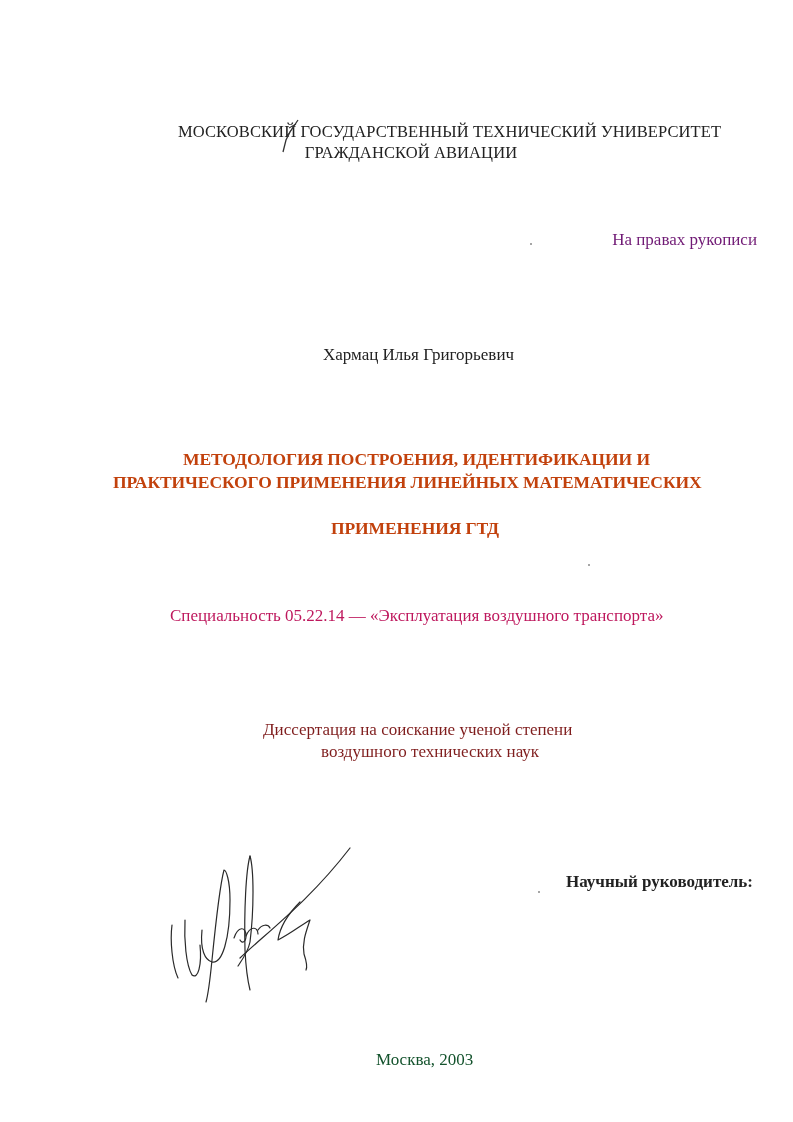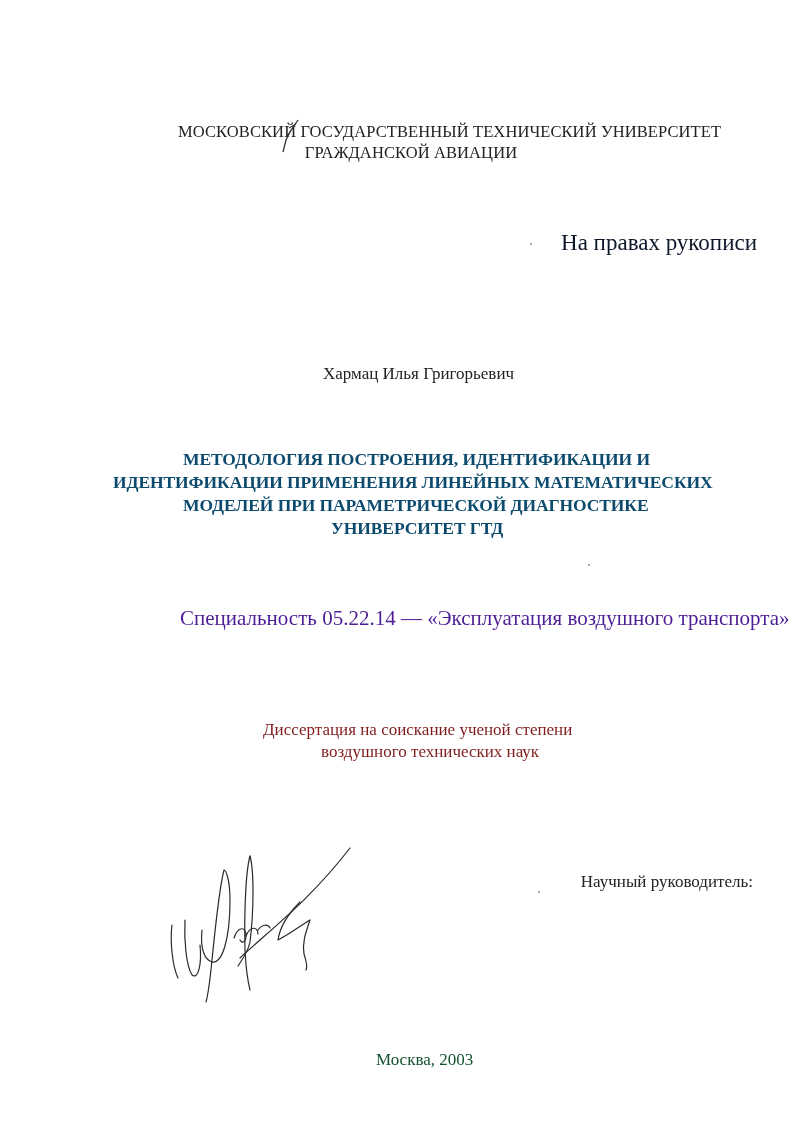--- a/index.html
+++ b/index.html
@@ -30,61 +30,62 @@
       font-size: 16.5px;
       letter-spacing: 0.1px;
       color: #222;
     }
     .uni-1 { top: 122px; left: 178px; width: auto; text-align: left; }
     .uni-2 { top: 143px; left: 0; width: 793px; text-align: center; padding-left: 29px; box-sizing: border-box; }
 
     .rights {
       top: 230px;
       right: 36px;
-      font-size: 23px;
-      color: #0f172a;
+      font-size: 17px;
+      color: #701a75;
     }
     .author {
-      top: 364px;
+      top: 345px;
       left: 0;
       width: 755px;
       text-align: center;
       padding-left: 82px;
       box-sizing: border-box;
       font-size: 17px;
       color: #222;
     }
     .title {
       font-weight: bold;
       font-size: 17.5px;
-      color: #0c4a6e;
+      color: #c2410c;
       letter-spacing: -0.1px;
     }
     .t1 { top: 449px; left: 183px; }
     .t2 { top: 472px; left: 113px; }
     .t3 { top: 495px; left: 183px; }
     .t4 { top: 518px; left: 331px; }
 
     .specialty {
       top: 606px;
-      left: 180px;
-      font-size: 21px;
-      color: #4c1d95;
+      left: 170px;
+      font-size: 17px;
+      color: #be185d;
     }
     .degree {
       font-size: 17px;
       color: #7f1d1d;
     }
     .d1 { top: 720px; left: 263px; }
     .d2 { top: 742px; left: 321px; }
 
     .supervisor {
       font-size: 17px;
       color: #222;
       right: 40px;
+      font-weight: bold;
     }
     .s1 { top: 872px; right: 40px; }
     .s2 { top: 895px; right: 40px; }
     .s3 { top: 918px; right: 40px; }
 
     .city {
       top: 1050px;
       left: 376px;
       font-size: 17px;
       color: #14532d;
@@ -122,23 +123,22 @@
     <path d="M18 2 L10 14 L6 22 L3 34" stroke="#333" stroke-width="1.3" fill="none"></path>
     <path d="M9 10 L16 6" stroke="#333" stroke-width="1.1" fill="none"></path>
   </svg>
   <div class="line university uni-2">ГРАЖДАНСКОЙ АВИАЦИИ</div>
 
   <div class="line rights">На правах рукописи</div>
 
   <div class="line author">Хармац Илья Григорьевич</div>
 
   <div class="line title t1">МЕТОДОЛОГИЯ ПОСТРОЕНИЯ, ИДЕНТИФИКАЦИИ И</div>
-  <div class="line title t2">ИДЕНТИФИКАЦИИ ПРИМЕНЕНИЯ ЛИНЕЙНЫХ МАТЕМАТИЧЕСКИХ</div>
-  <div class="line title t3">МОДЕЛЕЙ ПРИ ПАРАМЕТРИЧЕСКОЙ ДИАГНОСТИКЕ</div>
-  <div class="line title t4">УНИВЕРСИТЕТ ГТД</div>
+  <div class="line title t2">ПРАКТИЧЕСКОГО ПРИМЕНЕНИЯ ЛИНЕЙНЫХ МАТЕМАТИЧЕСКИХ</div>
+  <div class="line title t4">ПРИМЕНЕНИЯ ГТД</div>
 
   <div class="line specialty">Специальность 05.22.14 — «Эксплуатация воздушного транспорта»</div>
 
   <div class="line degree d1">Диссертация на соискание ученой степени</div>
   <div class="line degree d2">воздушного технических наук</div>
 
   <svg class="signature" viewBox="0 0 220 180">
     <g stroke="#2a2a2a" stroke-width="1.2" fill="none" stroke-linecap="round" stroke-linejoin="round">
       <path d="M22 95 C20 110 22 135 28 148"></path>
       <path d="M35 90 C34 110 36 135 42 145 C48 150 52 135 50 115"></path>

